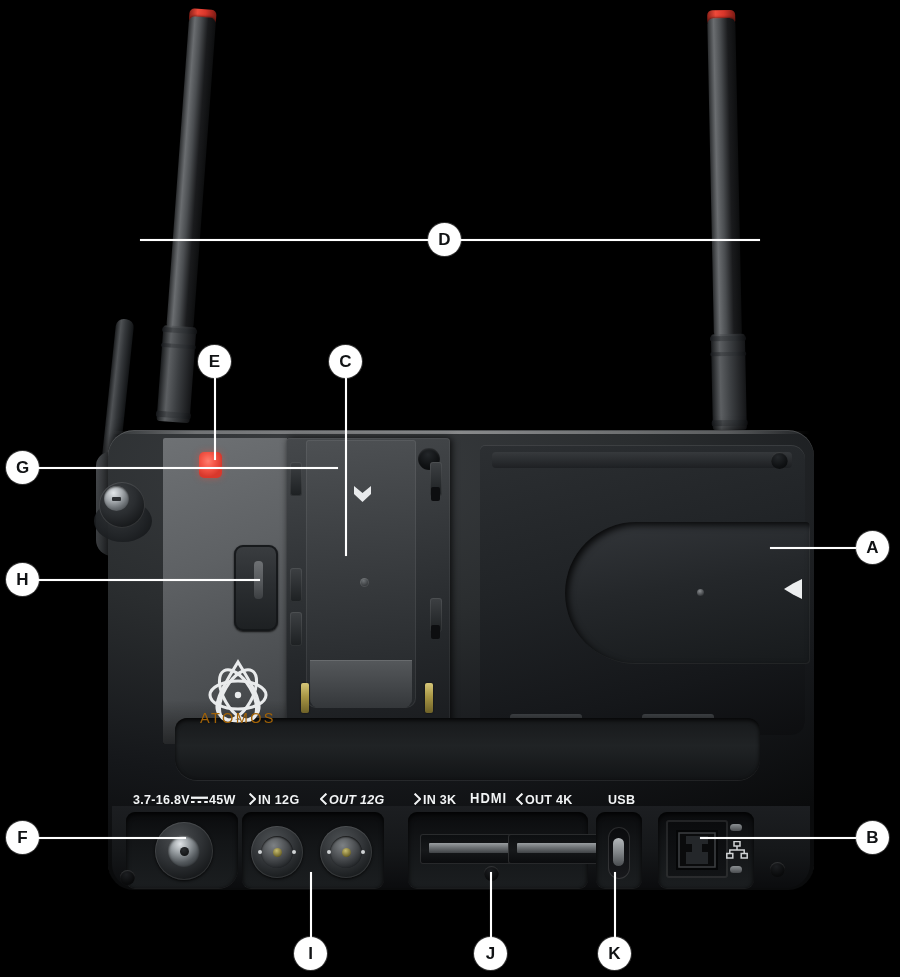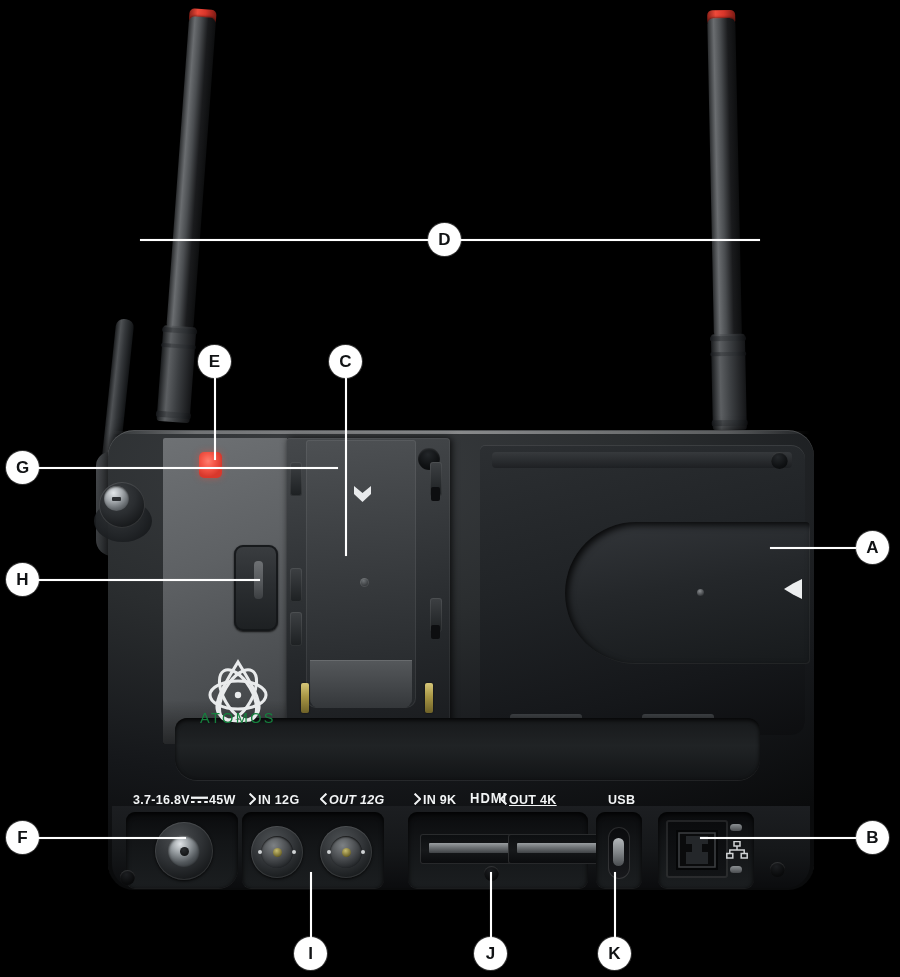--- a/index.html
+++ b/index.html
@@ -185,21 +185,21 @@
   .handle-notch{
     position:absolute; top:714px; width:72px; height:12px;
     background:linear-gradient(180deg,#3a3d40,#1a1c1e);
     border-radius:3px;
   }
 
   
   #logo-wrap{ position:absolute; left:190px; top:655px; width:96px; height:72px; }
   #logo-text{
     position:absolute; left:186px; top:710px; width:104px;
-    text-align:center; color:#15803d; font-size:14.5px; letter-spacing:2.4px;
+    text-align:center; color:#a16207; font-size:14.5px; letter-spacing:2.4px;
     font-family:"Liberation Sans", sans-serif; font-weight:400;
   }
 
   
   #port-strip{
     position:absolute; left:112px; top:806px; width:698px; height:82px;
     background:linear-gradient(180deg,#1c1e21 0%,#151719 55%,#0b0c0e 100%);
     border-radius:0 0 24px 24px;
   }
   .port-label{
@@ -452,28 +452,28 @@
 
   <div class="port-label" style="left:320px;top:793px;font-style:italic;">
     <span style="display:inline-block;vertical-align:-1px;margin-right:2px;"><svg width="7" height="12" viewBox="0 0 7 12">
           <path d="M6.4,0.6 L0.8,6 L6.4,11.4" stroke="#f2f4f5" stroke-width="2" fill="none"></path>
         </svg></span><span>OUT 12G</span>
   </div>
 
   <div class="port-label" style="left:414px;top:793px;">
     <span style="display:inline-block;vertical-align:-1px;margin-right:2px;"><svg width="7" height="12" viewBox="0 0 7 12">
           <path d="M0.6,0.6 L6.2,6 L0.6,11.4" stroke="#f2f4f5" stroke-width="2" fill="none"></path>
-        </svg></span><span>IN 9K</span>
+        </svg></span><span>IN 3K</span>
   </div>
 
   <div class="port-label" style="left:470px;top:791px;letter-spacing:1px;font-size:13px;transform:scaleY(1.08);">
     <span>HDMI</span>
   </div>
 
-  <div class="port-label" style="left:500px;top:793px;text-decoration:underline;">
+  <div class="port-label" style="left:516px;top:793px;">
     <span style="display:inline-block;vertical-align:-1px;margin-right:2px;"><svg width="7" height="12" viewBox="0 0 7 12">
           <path d="M6.4,0.6 L0.8,6 L6.4,11.4" stroke="#f2f4f5" stroke-width="2" fill="none"></path>
         </svg></span><span>OUT 4K</span>
   </div>
 
   <div class="port-label" style="left:608px;top:793px;">
     <span>USB</span>
   </div>
 
   <div class="recess" style="left:126px;top:812px;width:112px;height:76px;border-radius:9px 9px 20px 9px;"></div>

